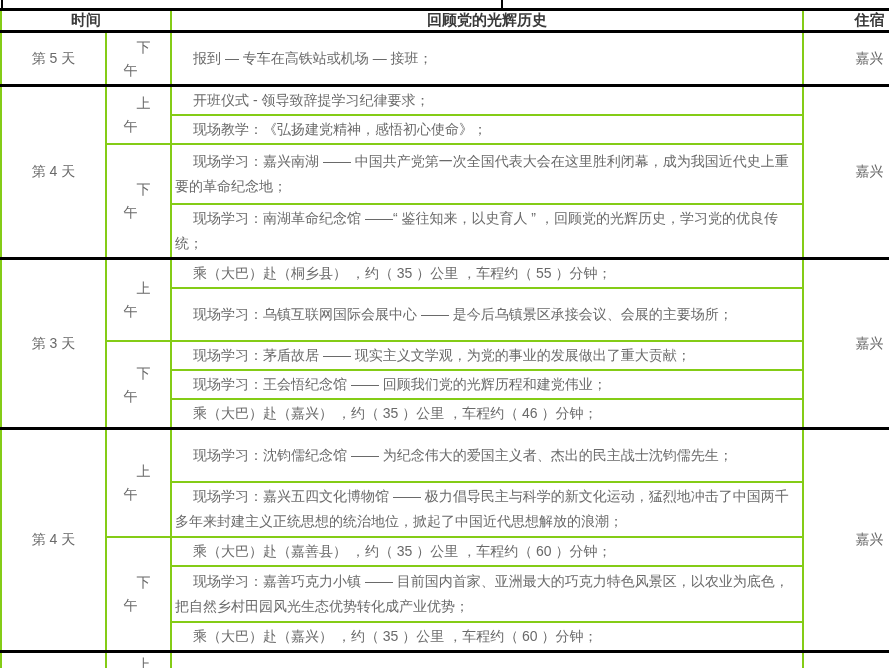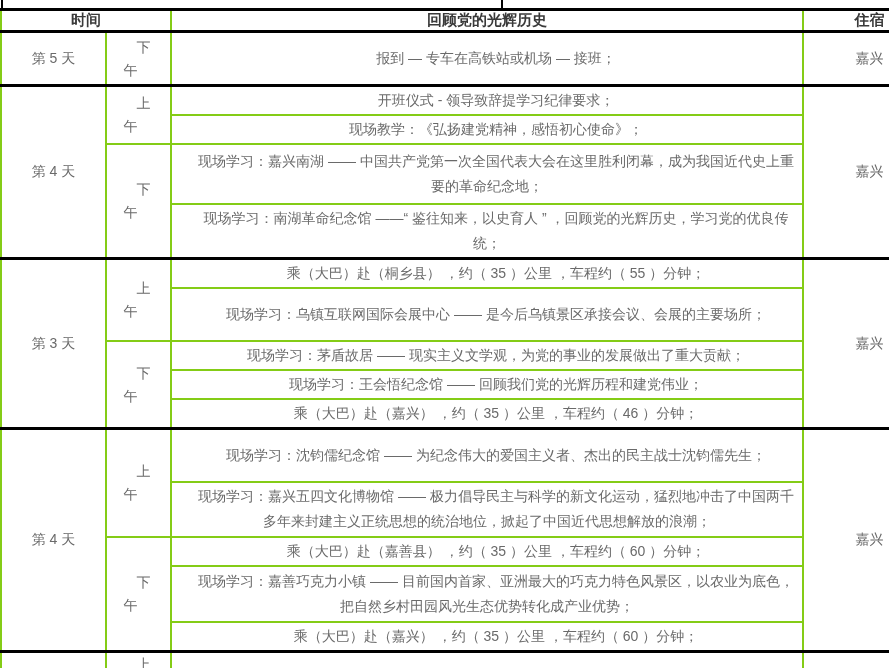--- a/index.html
+++ b/index.html
@@ -52,21 +52,21 @@
   td.period-cell{color:#6a6a6a;margin-top:27px;}
   .period-wrap{
     width:30px;
     margin:0 auto;
     text-indent:13px;
     line-height:23px;
     word-break:break-all;
     text-align:left;
   }
   td.act-cell{
-    text-align:center;
+    text-align:left;
     color:#6a6a6a;
   }
   .act-wrap{
     padding:1px 3px;
     text-indent:18px;
     line-height:25px;
     word-break:break-all;
   }
 </style>
 </head>

